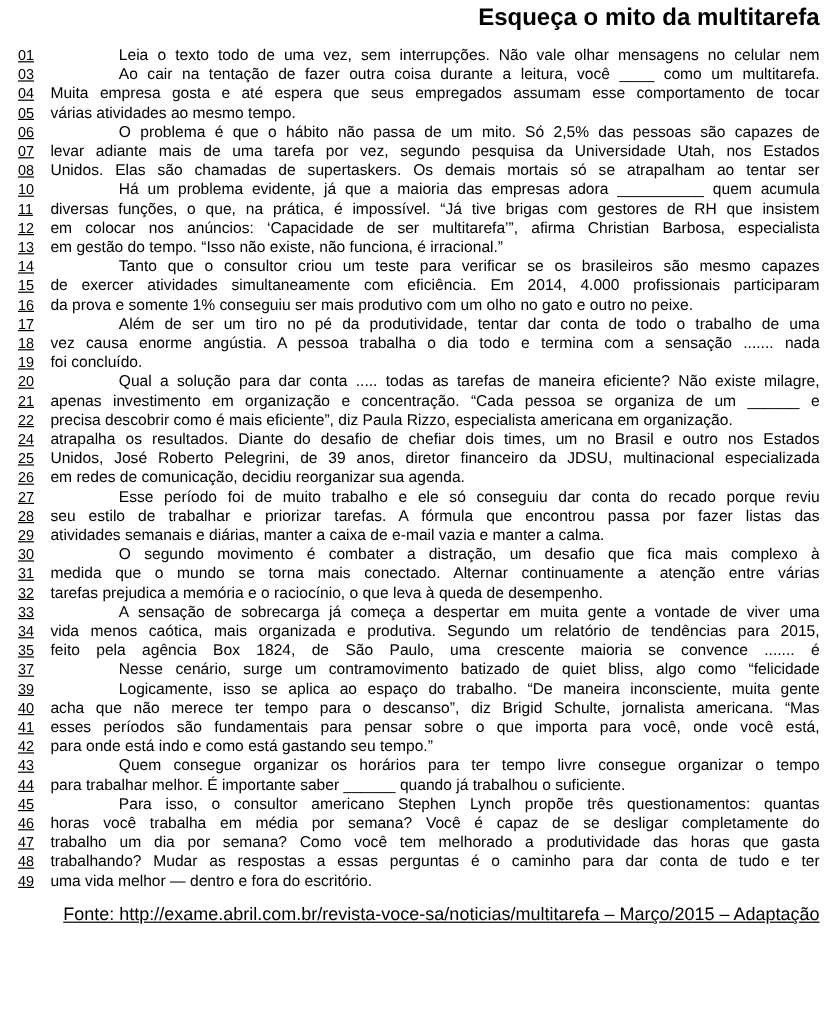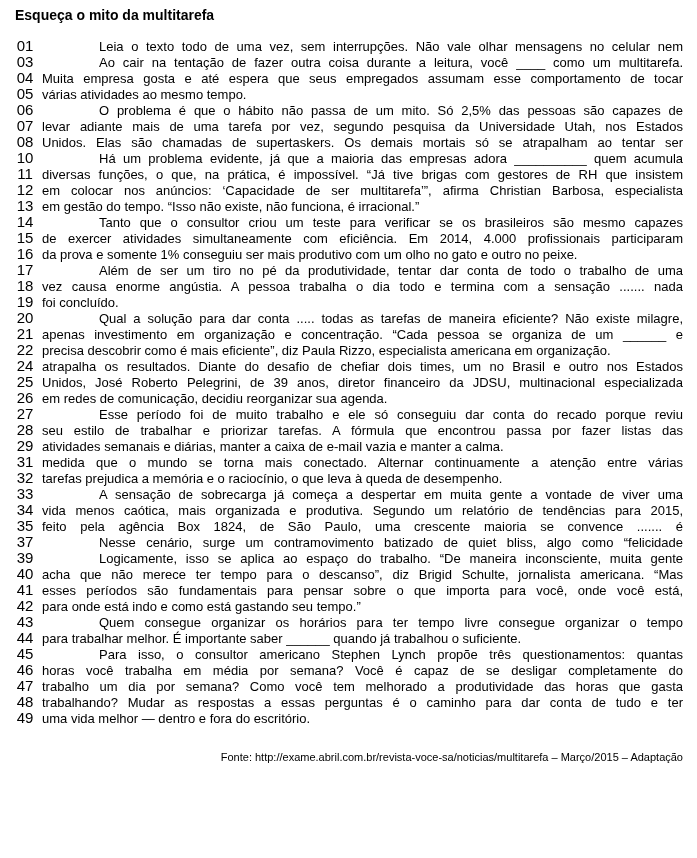--- a/index.html
+++ b/index.html
@@ -6,58 +6,60 @@
   body {
     width: 697px;
     height: 858px;
     font-family: "Liberation Sans", "DejaVu Sans", sans-serif;
     color: #000000;
     box-sizing: border-box;
     padding: 6px 14px 0 15px;
     overflow: hidden;
   }
   .title {
-    text-align: left;
+    text-align: right;
     font-weight: bold;
-    font-size: 14px;
+    font-size: 20px;
     line-height: 18px;
     margin: 0 0 14px 0;
   }
   .text-body { }
   .line {
     display: flex;
     align-items: baseline;
     height: 16px;
     overflow: hidden;
   }
   .num {
     flex: 0 0 20px;
     margin-right: 7px;
-    font-size: 15px;
+    font-size: 12px;
     line-height: 16px;
-    text-align: center;
+    text-align: left;
+    text-decoration: underline;
   }
   .txt {
     flex: 1 1 auto;
     font-size: 13px;
     line-height: 16px;
     text-align: left;
   }
   .txt.just {
     text-align: justify;
     text-align-last: justify;
     text-justify: inter-word;
   }
   .txt.indent { text-indent: 57px; }
   .it { }
   .footer {
-    margin-top: 24px;
+    margin-top: 14px;
     text-align: right;
-    font-size: 11px;
+    font-size: 15px;
     line-height: 14px;
+    text-decoration: underline;
   }
 </style>
 </head>
 <body>
 
 <h1 class="title">Esqueça o mito da multitarefa</h1>
 
 <div class="text-body">
   <div class="line">
     <span class="num">01</span>
@@ -185,20 +187,24 @@
   <div class="line">
     <span class="num">28</span>
     <span class="txt just"><span>seu estilo de trabalhar e priorizar tarefas. A fórmula que encontrou passa por fazer listas das</span></span>
   </div>
 
   <div class="line">
     <span class="num">29</span>
     <span class="txt"><span>atividades semanais e diárias, manter a caixa de e-mail vazia e manter a calma.</span></span>
   </div>
 
+  <div class="line">
+    <span class="num">30</span>
+    <span class="txt indent just"><span>O segundo movimento é combater a distração, um desafio que fica mais complexo à</span></span>
+  </div>
 
   <div class="line">
     <span class="num">31</span>
     <span class="txt just"><span>medida que o mundo se torna mais conectado. Alternar continuamente a atenção entre várias</span></span>
   </div>
 
   <div class="line">
     <span class="num">32</span>
     <span class="txt"><span>tarefas prejudica a memória e o raciocínio, o que leva à queda de desempenho.</span></span>
   </div>

